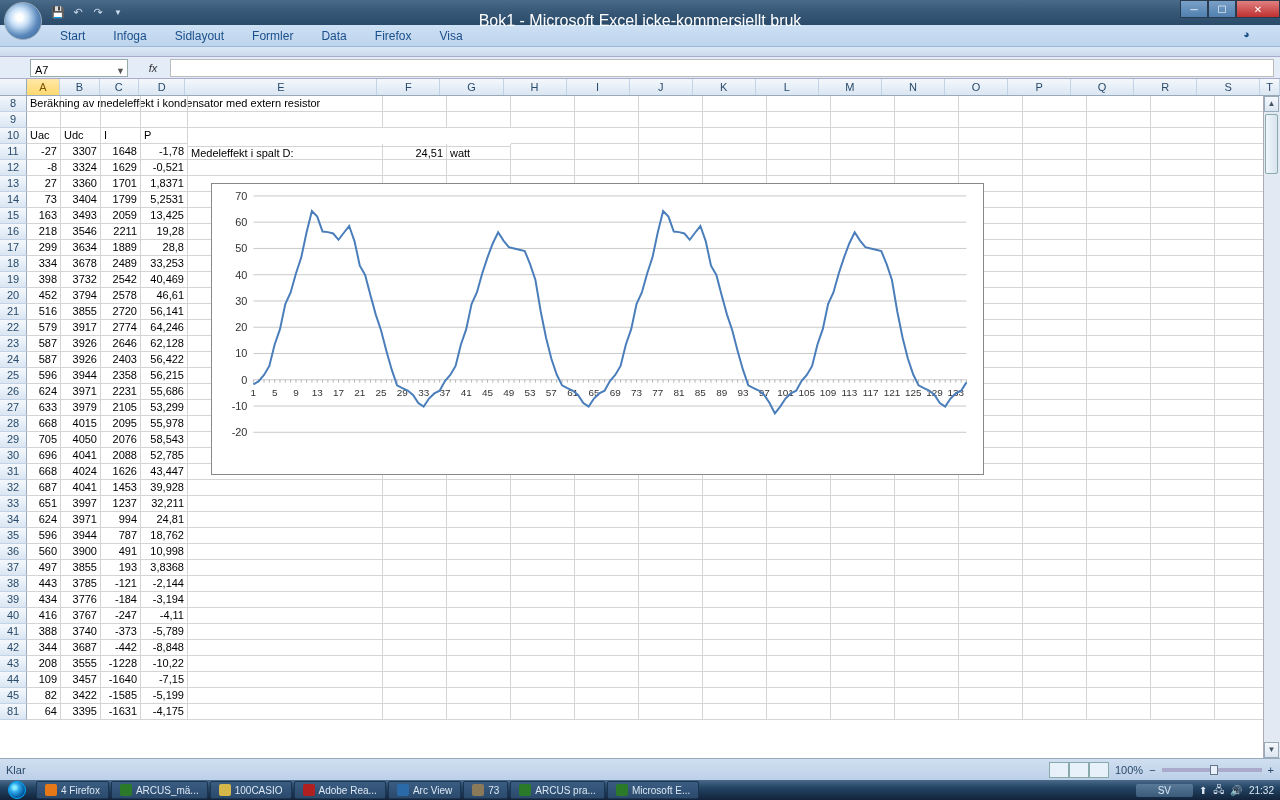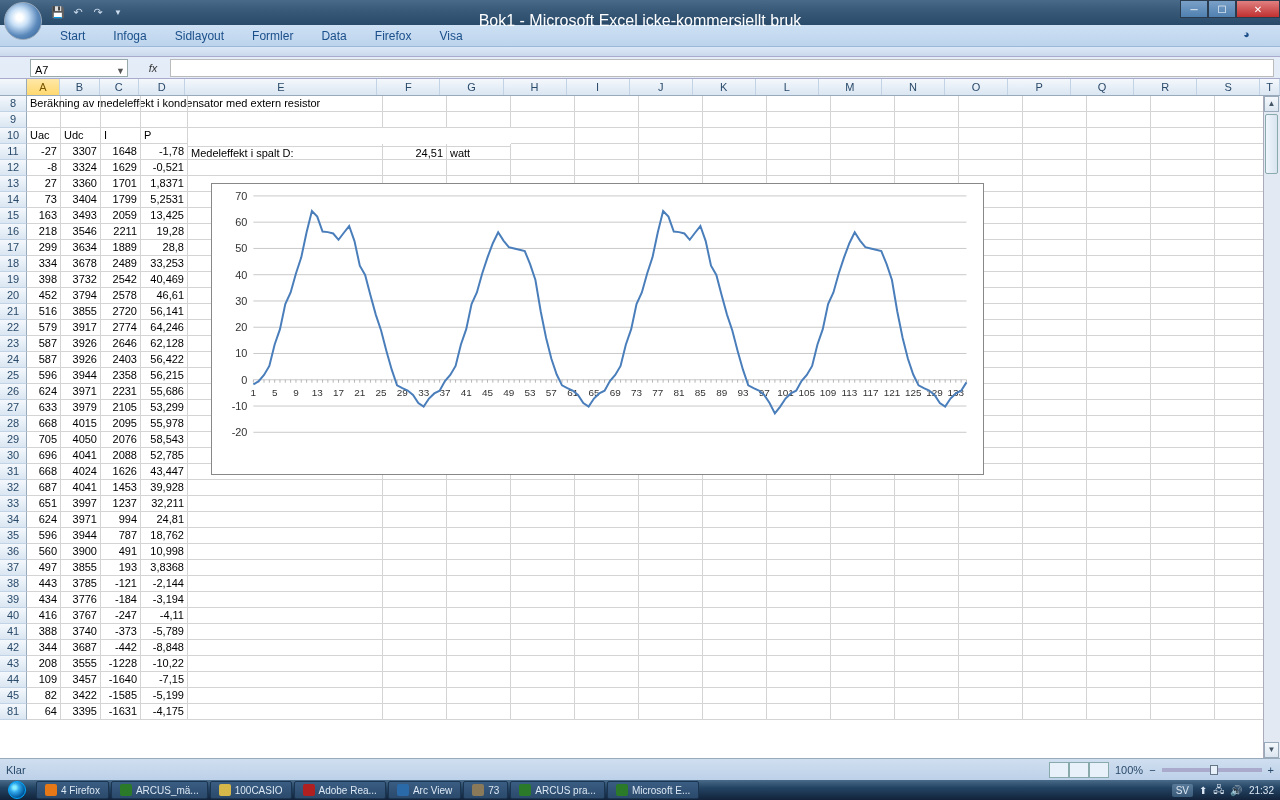--- a/index.html
+++ b/index.html
@@ -157,21 +157,21 @@
   height: 20px;
   background: linear-gradient(#4a6a8a, #234363 40%, #12233a);
   display:flex;
   align-items:center;
 }
 .start-orb { width:34px;height:20px; display:flex;align-items:center;justify-content:center; }
 .start-orb .orb { width:18px;height:18px;border-radius:50%;background: radial-gradient(circle at 35% 35%, #8ef 10%, #3ae 30%, #059 70%); border:1px solid #0af; }
 .tb-item { height:18px; padding:0 8px; background: linear-gradient(#3a5d82,#2b4a6c); border:1px solid #1b3450; margin-left:2px; color:#dce8f4; font-size:10px; display:flex;align-items:center; gap:4px; border-radius:2px; cursor:pointer; }
 .tb-item .ic { width:12px; height:12px; background:#888; border-radius:2px; display:inline-block; }
 .tray { margin-left:auto; display:flex; align-items:center; color:#dce8f4; font-size:10px; gap:6px; padding:0 6px; }
-.tray .lang { background: linear-gradient(#5a7a9a,#3a5a7a); padding:1px 4px; border-radius:2px; }
+.tray .lang { background: linear-gradient(#5a7a9a,#3a5a7a); padding:1px 22px; border-radius:2px; }
 
 
 .wA{width:34px}.wB{width:40px}.wC{width:40px}.wD{width:47px}.wE{width:195px}.wF{width:64px}.wG{width:64px}.wH{width:64px}.wI{width:64px}.wJ{width:64px}.wK{width:64px}.wL{width:64px}.wM{width:64px}.wN{width:64px}.wO{width:64px}.wP{width:64px}.wQ{width:64px}.wR{width:64px}.wS{width:64px}.wT{width:20px}
 
 .vscroll { position:absolute; right:0; top:17px; bottom:0; width:17px; background:#e2e9f2; border-left:1px solid #aab; }
 .vscroll .ubtn,.vscroll .dbtn{ width:15px;height:16px;background:linear-gradient(#f4f8fc,#dce6f0);border:1px solid #9ab;position:absolute;left:0; font-size:8px; text-align:center; line-height:14px; color:#456;}
 .vscroll .ubtn{top:0}.vscroll .dbtn{bottom:0}
 .vscroll .vthumb{ position:absolute; left:1px; top:18px; width:13px; height:60px; background:linear-gradient(90deg,#f0f6fc,#d8e4f0); border:1px solid #8aa; border-radius:2px; }
 </style>
 </head>

